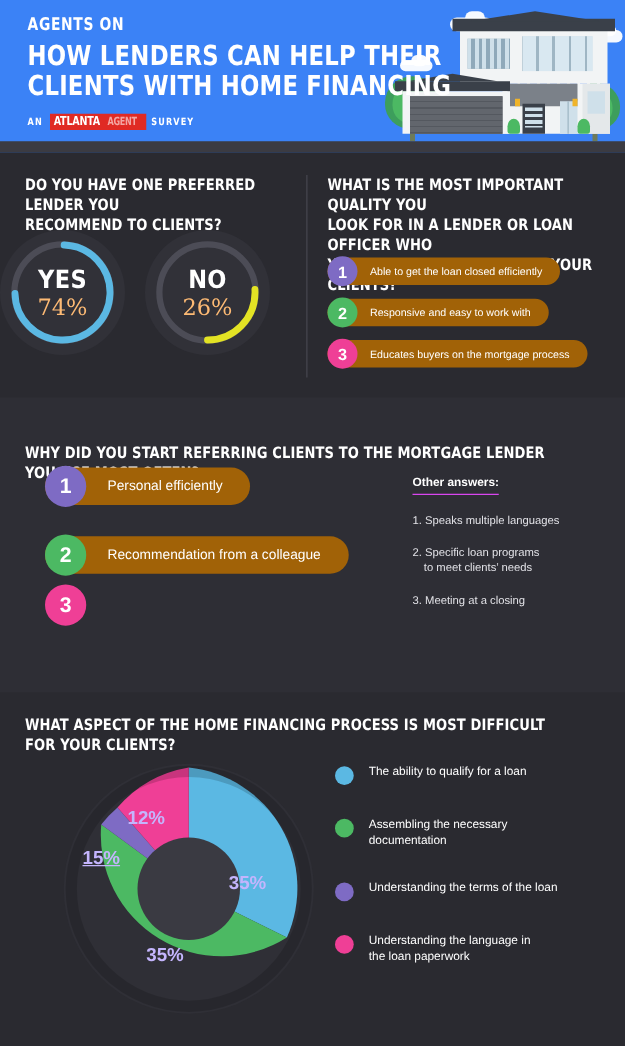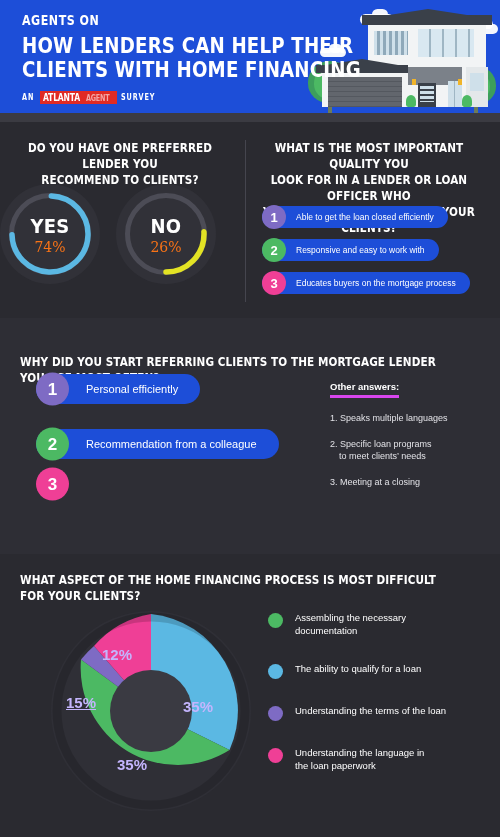--- a/index.html
+++ b/index.html
@@ -7,21 +7,21 @@
     width: 500px; height: 837px;
     background: #2a2a30;
     font-family: "Liberation Sans", sans-serif;
     overflow: hidden;
   }
   .page { position: relative; width: 500px; height: 837px; background: #2a2a30; }
 
   
   .header {
     position: relative; width: 500px; height: 122px;
-    background: #1d4ed8; overflow: hidden;
+    background: #3b82f6; overflow: hidden;
   }
   .sky-cloud { position: absolute; background: #ffffff; border-radius: 20px; opacity: .95; }
   .ground-strip {
     position: absolute; left: 0; bottom: 0; width: 500px; height: 9px;
     background: #3b3b42;
   }
   .header-text { position: absolute; left: 22px; top: 12px; z-index: 5; }
   .kicker {
     font-family: "DejaVu Sans Condensed", "Liberation Sans Narrow", "Liberation Sans", sans-serif;
     font-weight: 700; font-size: 14px; letter-spacing: .6px;
@@ -55,21 +55,21 @@
   }
 
   
   .house-wrap { position: absolute; right: 4px; bottom: 9px; width: 190px; height: 104px; }
   .tree { position: absolute; bottom: 0; }
   .tree-canopy { position: absolute; border-radius: 50% 50% 46% 46%; }
   .tree-trunk { position: absolute; background: #6d7b5a; }
 
   
   .band { position: relative; width: 500px; }
-  .band-a { background: #2a2a30; height: 196px; text-align: center; }
+  .band-a { background: #2a2a30; height: 196px; }
   .band-b { background: #2e2e35; height: 236px; }
   .band-c { background: #2a2a30; height: 283px; }
 
   .col-divider {
     position: absolute; left: 245px; top: 18px; width: 1px; height: 162px;
     background: #45454e;
   }
 
   .qtitle {
     font-family: "DejaVu Sans Condensed", "Liberation Sans Narrow", "Liberation Sans", sans-serif;
@@ -92,49 +92,49 @@
   .gauge-arc { position: absolute; left: 7px; top: 7px; width: 86px; height: 86px; }
   .gauge-label {
     position: absolute; inset: 0; display: flex; flex-direction: column;
     align-items: center; justify-content: center; gap: 0px;
   }
   .gauge-word {
     font-family: "DejaVu Sans Condensed", "Liberation Sans Narrow", "Liberation Sans", sans-serif;
     font-weight: 700; font-size: 20px; color: #ffffff; letter-spacing: .3px;
   }
   .gauge-pct {
-    font-family: "DejaVu Serif", serif; font-size: 14px; color: #f97316; margin-top: 1px;
+    font-family: "DejaVu Serif", serif; font-size: 18px; color: #fdba74; margin-top: 1px;
   }
 
   
   .ranks { position: absolute; display: flex; flex-direction: column; }
   .rank-item { position: relative; display: flex; align-items: center; }
   .rank-pill {
-    background: #1d4ed8; border-radius: 999px; height: 22px;
+    background: #a16207; border-radius: 999px; height: 22px;
     display: flex; align-items: center; padding: 0 14px 0 34px;
     color: #ffffff; font-size: 8.5px; white-space: nowrap;
   }
   .rank-badge {
     position: absolute; left: 0; top: 50%; transform: translateY(-50%);
     width: 24px; height: 24px; border-radius: 50%;
     display: flex; align-items: center; justify-content: center;
     color: #ffffff; font-weight: 700; font-size: 13px;
     font-family: "Liberation Sans", sans-serif;
   }
   
   .ranks-lg .rank-pill {
     height: 30px; padding: 0 22px 0 50px; font-size: 11px;
   }
   .ranks-lg .rank-badge { width: 33px; height: 33px; font-size: 17px; }
 
   
   .other-wrap { position: absolute; left: 330px; top: 58px; width: 160px; }
   .other-title {
     color: #ffffff; font-weight: 700; font-size: 9.5px;
-    border-bottom: 3px solid #d946ef; padding-bottom: 3px; display: inline-block;
+    border-bottom: 1px solid #d946ef; padding-bottom: 3px; display: inline-block;
   }
   .other-item {
     color: #e2e2e7; font-size: 9px; line-height: 12px; margin-top: 14px;
   }
   .other-item .cont { display: block; padding-left: 9px; }
 
   
   .donut-wrap { position: absolute; left: 46px; top: 52px; width: 210px; height: 210px; }
   .donut-legend { position: absolute; left: 268px; top: 58px; width: 225px; }
   .legend-row { display: flex; align-items: flex-start; gap: 12px; margin-bottom: 26px; }
@@ -349,39 +349,39 @@
         <path d="M105 105 L35.0 53.6 A97 97 0 0 1 48.0 40.0 Z" fill="#7e6bc4"></path>
 
         <path d="M105 105 L48.0 40.0 A97 97 0 0 1 105 8 Z" fill="#ef3f96"></path>
 
         <circle cx="105" cy="105" r="94" fill="none" stroke="rgba(0,0,0,0.16)" stroke-width="9"></circle>
 
         <circle cx="105" cy="105" r="41" fill="#3a3a42"></circle>
       </svg>
       <div class="slice-label" style="left:137px;top:92px;">35%</div>
       <div class="slice-label" style="left:71px;top:150px;">35%</div>
-      <div class="slice-label" style="left:20px;top:88px;text-decoration:underline;">15%</div>
+      <div class="slice-label" style="left:20px;top:72px;text-decoration:underline;">15%</div>
       <div class="slice-label" style="left:56px;top:40px;">12%</div>
     </div>
 
     <div class="donut-legend">
+      <div class="legend-row">
+        <div class="legend-dot" style="background:#5bb8e3;"></div>
+        <div class="legend-text">
+          <span>The ability to qualify for a loan</span>
+        </div>
+      </div>
       <div class="legend-row">
         <div class="legend-dot" style="background:#4cb963;"></div>
         <div class="legend-text">
           <div>Assembling the necessary</div>
           <div>documentation</div>
         </div>
       </div>
       <div class="legend-row">
-        <div class="legend-dot" style="background:#5bb8e3;"></div>
-        <div class="legend-text">
-          <span>The ability to qualify for a loan</span>
-        </div>
-      </div>
-      <div class="legend-row">
         <div class="legend-dot" style="background:#7e6bc4;"></div>
         <div class="legend-text">
           <span>Understanding the terms of the loan</span>
         </div>
       </div>
       <div class="legend-row">
         <div class="legend-dot" style="background:#ef3f96;"></div>
         <div class="legend-text">
           <div>Understanding the language in</div>
           <div>the loan paperwork</div>

